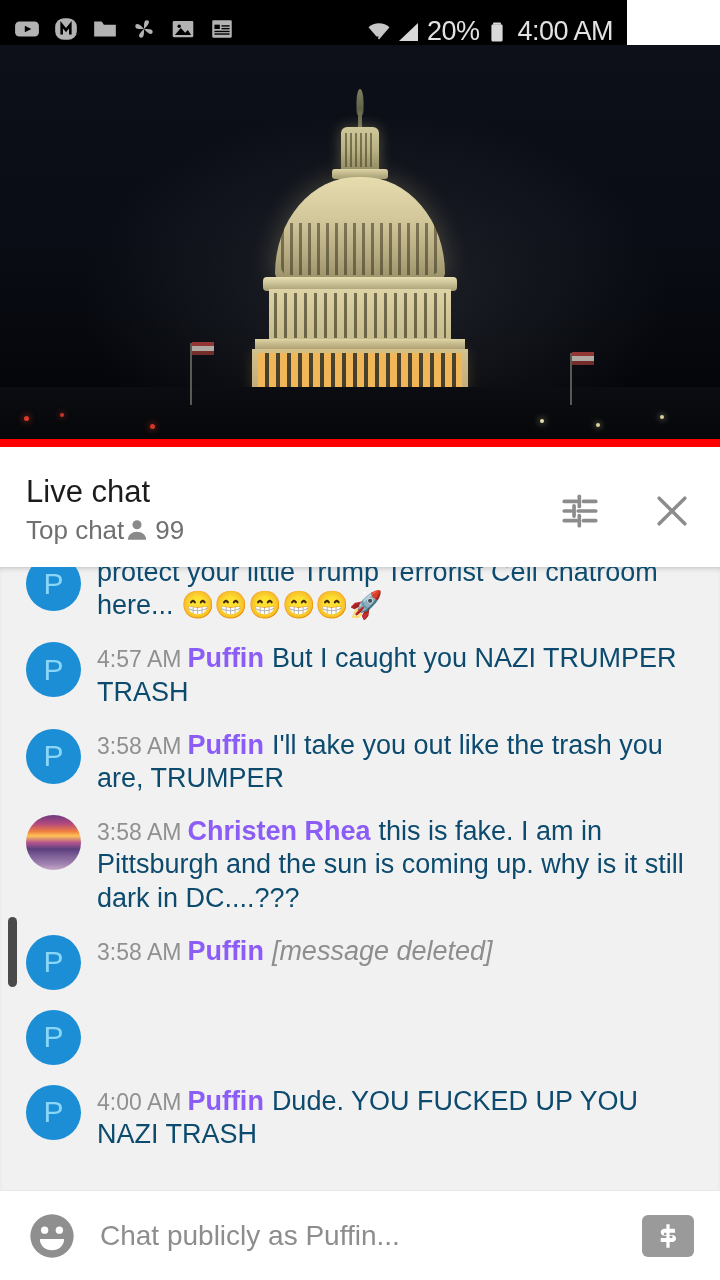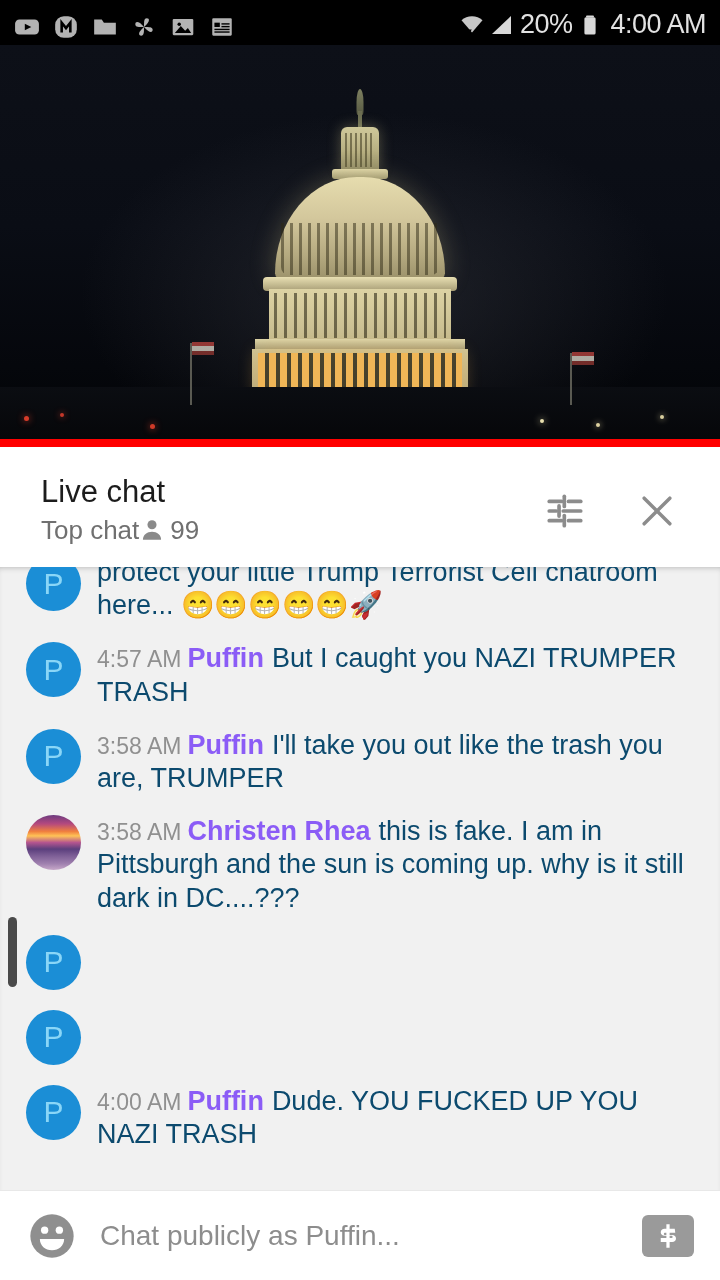--- a/index.html
+++ b/index.html
@@ -6,24 +6,24 @@
   html, body {
     width:720px; height:1280px;
     font-family:"Liberation Sans", sans-serif;
     background:#ffffff;
     overflow:hidden;
   }
 
   
   #status-bar{
     position:absolute; top:0; left:0;
-    width:720px; height:45px;
+    width:627px; height:45px;
     background:#000000;
-    display:flex; align-items:flex-end;
-    padding:5px 14px;
+    display:flex; align-items:flex-start;
+    padding:16px 14px;
   }
   #status-left{ display:flex; align-items:center; gap:13px; }
   #status-right{
     margin-left:auto; display:flex; align-items:center; gap:6px;
     color:#d8d8d8;
   }
   .sb-icon{ width:26px; height:26px; display:block; fill:#b3b3b3; }
   .sb-icon-sm{ width:24px; height:24px; display:block; fill:#d8d8d8; }
   #status-battery-text{
     font-size:27px; color:#e2e2e2; letter-spacing:-0.5px;
@@ -146,21 +146,21 @@
     position:absolute; left:0; bottom:0;
     width:720px; height:8px; background:#ff0000;
   }
 
   
   #chat-header{
     position:absolute; top:455px; left:0;
     width:720px; height:112px;
     background:#ffffff;
     display:flex; align-items:center;
-    padding:0 41px;
+    padding:0 26px;
   }
   #chat-header-text{ display:flex; flex-direction:column; gap:6px; }
   #chat-title{ font-size:31px; color:#1c1c1c; line-height:1.05; }
   #chat-subrow{ display:flex; align-items:center; }
   #chat-mode{ font-size:26px; color:#707070; }
   #viewer-group{ display:flex; align-items:center; gap:5px; }
   #viewer-icon{ width:26px; height:26px; fill:#8a8a8a; display:block; }
   #viewer-count{ font-size:26px; color:#707070; }
   #chat-header-actions{ margin-left:auto; display:flex; align-items:center; gap:48px; }
   .header-btn{ width:44px; height:44px; display:flex; align-items:center; justify-content:center; cursor:pointer; }
@@ -410,20 +410,21 @@
       <div class="chat-message">
         <div class="avatar">
           <div class="avatar-photo"></div>
         </div>
         <div class="msg-body"><span class="msg-time">3:58 AM</span><span class="msg-author">Christen Rhea</span><span class="msg-text">this is fake. I am in Pittsburgh and the sun is coming up. why is it still dark in DC....???</span></div>
       </div>
       <div class="chat-message">
         <div class="avatar" style="background: rgb(27, 142, 214);">
           <span class="avatar-letter">P</span>
         </div>
+        <div class="msg-body"><span class="msg-time">3:58 AM</span><span class="msg-author">Puffin</span><span class="msg-text deleted">[message deleted]</span></div>
       </div>
       <div class="chat-message">
         <div class="avatar" style="background: rgb(27, 142, 214);">
           <span class="avatar-letter">P</span>
         </div>
       </div>
       <div class="chat-message">
         <div class="avatar" style="background: rgb(27, 142, 214);">
           <span class="avatar-letter">P</span>
         </div>

